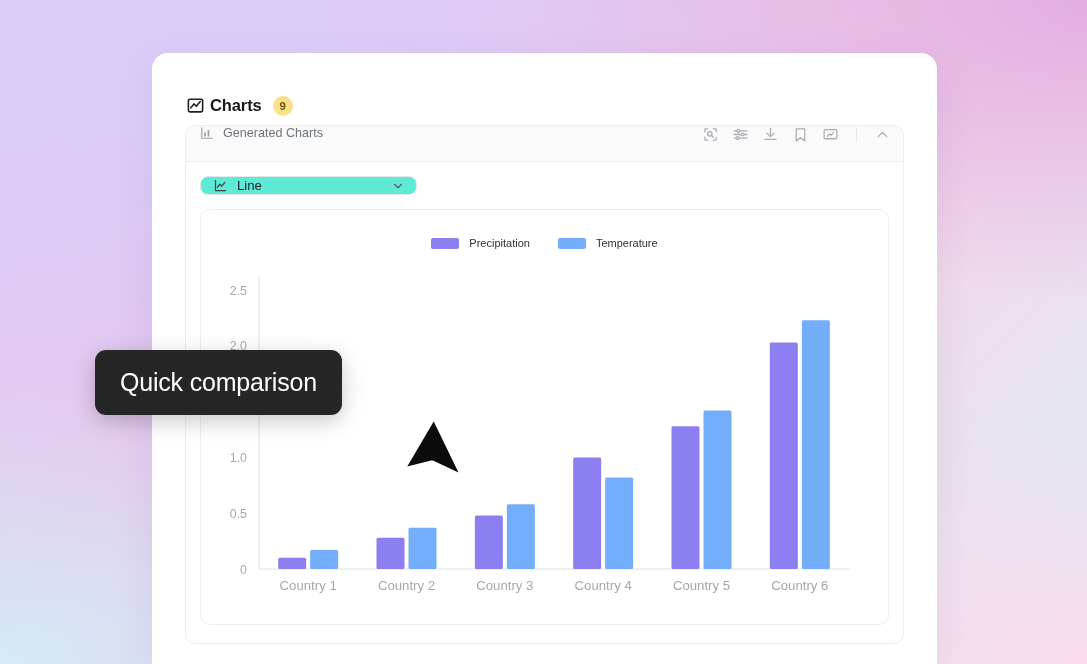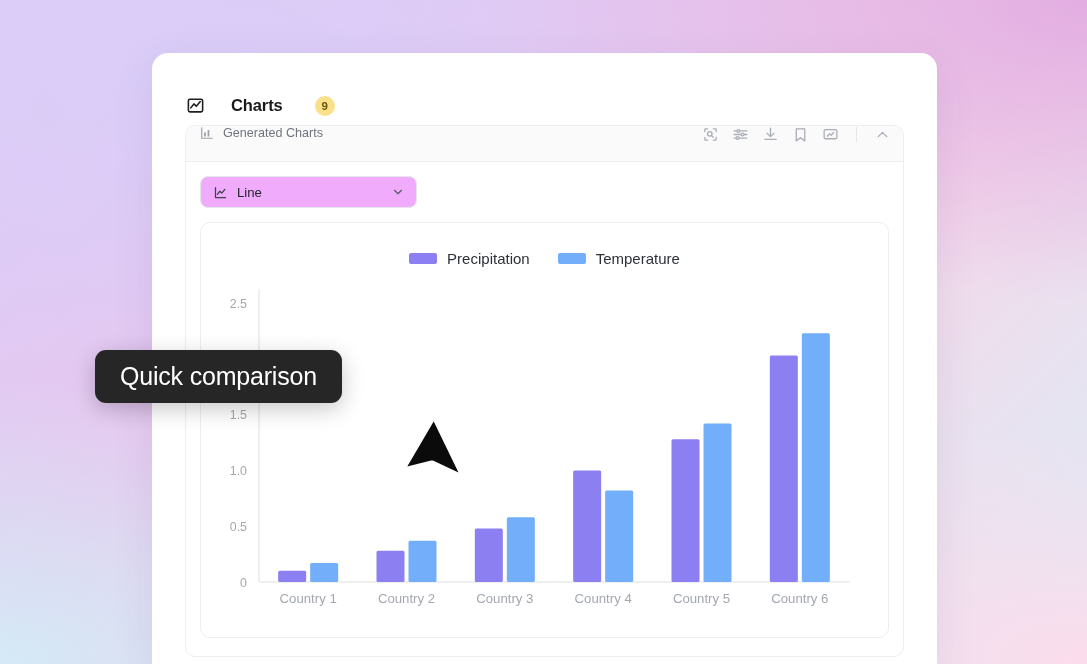--- a/index.html
+++ b/index.html
@@ -31,21 +31,21 @@
     background: #ffffff;
     border-radius: 16px 16px 0 0;
     box-shadow: 0 12px 40px rgba(90, 70, 130, 0.10);
     overflow: hidden;
   }
 
   
   .card-head {
     display: flex;
     align-items: center;
-    gap: 26px;
+    gap: 5px;
     padding: 33px 0 0 34px;
     height: 72px;
   }
   .card-head-icon {
     width: 19px; height: 19px;
     display: flex; align-items: center; justify-content: center;
     color: #1f1f1f;
   }
   .card-title {
     font-size: 16.5px;
@@ -103,24 +103,24 @@
     width: 1px; height: 15px;
     background: #e3e6ea;
     margin: 0 4px;
   }
 
   
   .panel-body { padding: 14px 14px 18px 14px; }
 
   .select {
     width: 217px;
-    height: 32px;
+    height: 19px;
     border: 1px solid #e4e7ea;
     border-radius: 8px;
-    background: #f0abfc;
+    background: #5eead4;
     display: flex;
     align-items: center;
     padding: 0 11px 0 12px;
     gap: 9px;
     cursor: pointer;
   }
   .select-icon {
     width: 15px; height: 15px; color: #3d4148;
     display: flex; align-items: center; justify-content: center;
   }
@@ -139,37 +139,37 @@
 
   .legend {
     display: flex;
     justify-content: center;
     align-items: center;
     gap: 28px;
     padding-top: 27px;
   }
   .legend-item { display: flex; align-items: center; gap: 10px; }
   .legend-swatch { width: 28px; height: 11px; border-radius: 2px; }
-  .legend-label { font-size: 15px; color: #2d3138; }
+  .legend-label { font-size: 11px; color: #2d3138; }
 
   .plot {
     position: absolute;
     left: 0; top: 0; right: 0; bottom: 0;
   }
   .plot svg { display: block; }
 
   
   .tooltip {
     position: absolute;
     left: 95px;
     top: 350px;
     background: #262626;
     color: #ffffff;
     border-radius: 11px;
-    padding: 12px 25px;
+    padding: 18px 25px;
     font-size: 25px;
     letter-spacing: -0.2px;
     box-shadow: 0 6px 22px rgba(0,0,0,0.22);
     white-space: nowrap;
     z-index: 40;
   }
 
   
   .cursor {
     position: absolute;

